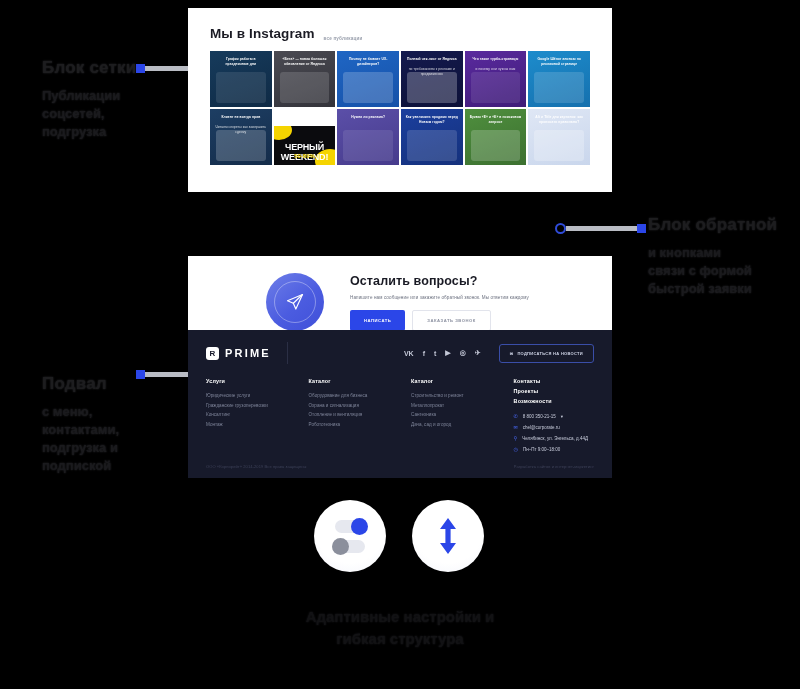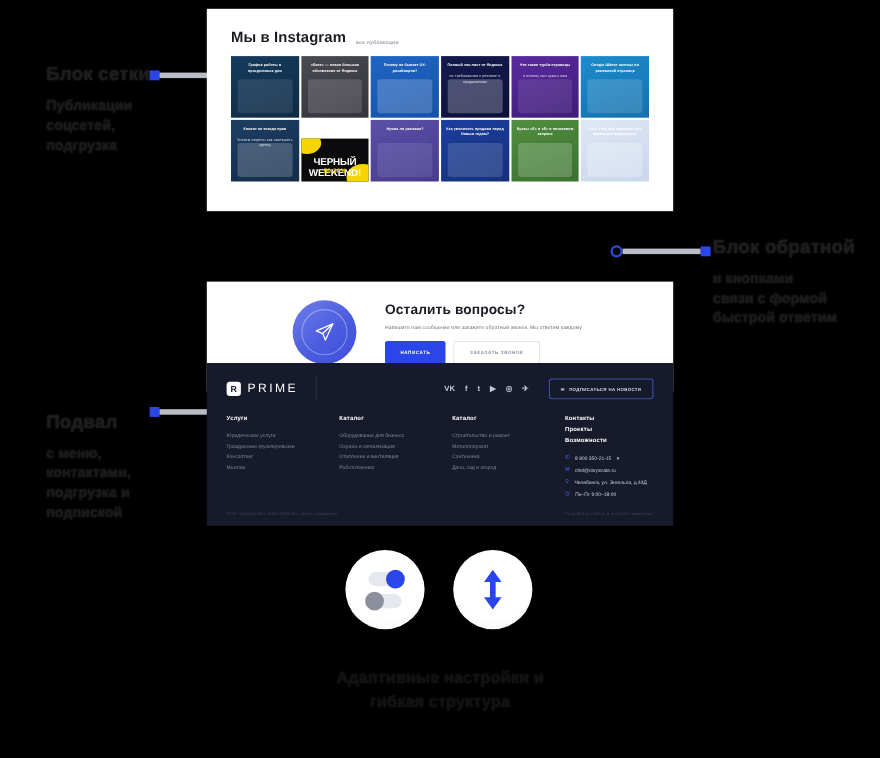--- a/index.html
+++ b/index.html
@@ -96,21 +96,21 @@
 
   
   #footer-card { left: 188px; top: 330px; width: 424px; height: 148px; background:#171a2b; }
   .f-top { display:flex; align-items:center; padding: 12px 18px 0 18px; }
   .f-logo { display:flex; align-items:center; gap:6px; }
   .f-mark {
     width: 13px; height:13px; background:#fff; border-radius:3px;
     display:flex; align-items:center; justify-content:center;
     color:#171a2b; font-size:8px; font-weight:800;
   }
-  .f-name { color:#fff; font-size:11px; font-weight:400; letter-spacing:2.2px; }
+  .f-name { color:#fff; font-size:11px; font-weight:700; letter-spacing:2.2px; }
   .f-div { width:1px; height:22px; background:#2b2f45; margin-left:16px; }
   .f-soc { display:flex; gap:9px; margin-left:auto; align-items:center; }
   .f-soc span { color:#c3c7d6; font-size:7px; font-weight:700; }
   .f-sub {
     margin-left: 18px; border:1px solid #3a4ea8; color:#cfd4e6;
     font-size:4px; font-weight:700; letter-spacing:.3px;
     padding:6px 10px; border-radius:3px; display:flex; align-items:center; gap:4px;
   }
   .f-cols { display:grid; grid-template-columns: 1.15fr 1.15fr 1.15fr 1fr; padding: 14px 18px 0 18px; gap: 10px; }
   .f-h { color:#fff; font-size:5.4px; font-weight:700; margin-bottom:7px; letter-spacing:.2px; }
@@ -156,21 +156,21 @@
   <div class="conn" style="left:136px; top:62px; width:70px;">
     <div class="sq"></div>
     <div class="ln"></div>
     <div class="ring"></div>
   </div>
 
   <div class="annot" style="left:648px; top:215px;">
     <div class="a-title">Блок обратной</div>
     <div class="a-line">и кнопками</div>
     <div class="a-line">связи с формой</div>
-    <div class="a-line">быстрой ответим</div>
+    <div class="a-line">быстрой заявки</div>
   </div>
   <div class="conn rtl" style="left:556px; top:222px; width:90px;">
     <div class="sq"></div>
     <div class="ln"></div>
     <div class="ring"></div>
   </div>
 
   <div class="annot" style="left:42px; top:374px;">
     <div class="a-title">Подвал</div>
     <div class="a-line">с меню,</div>

